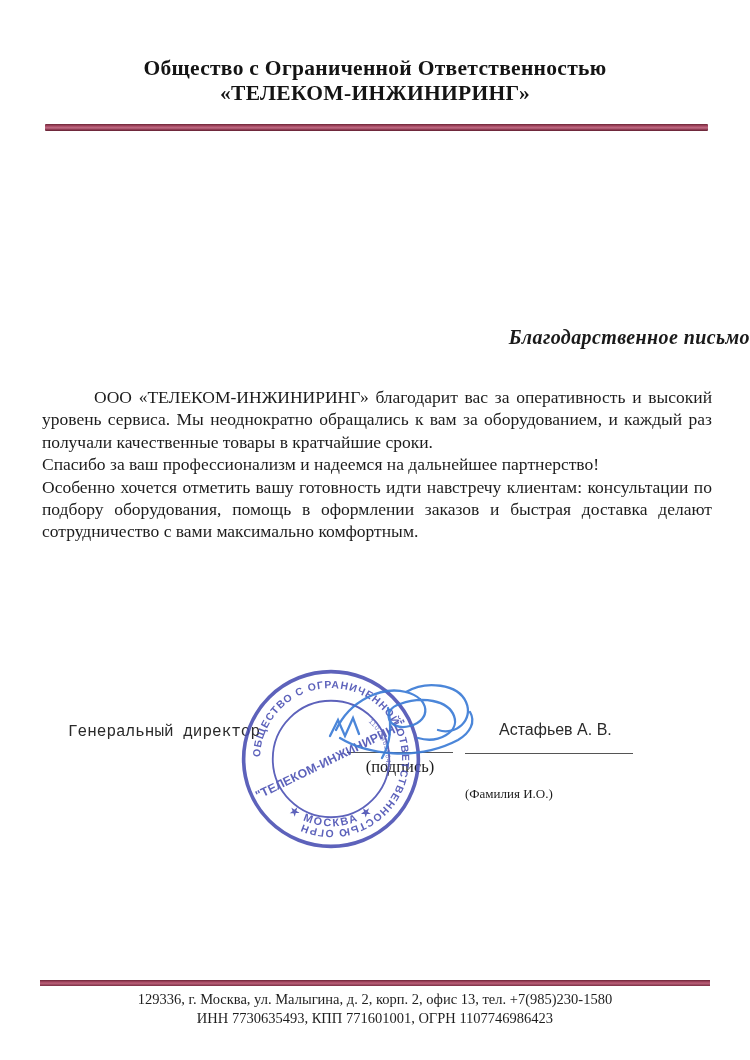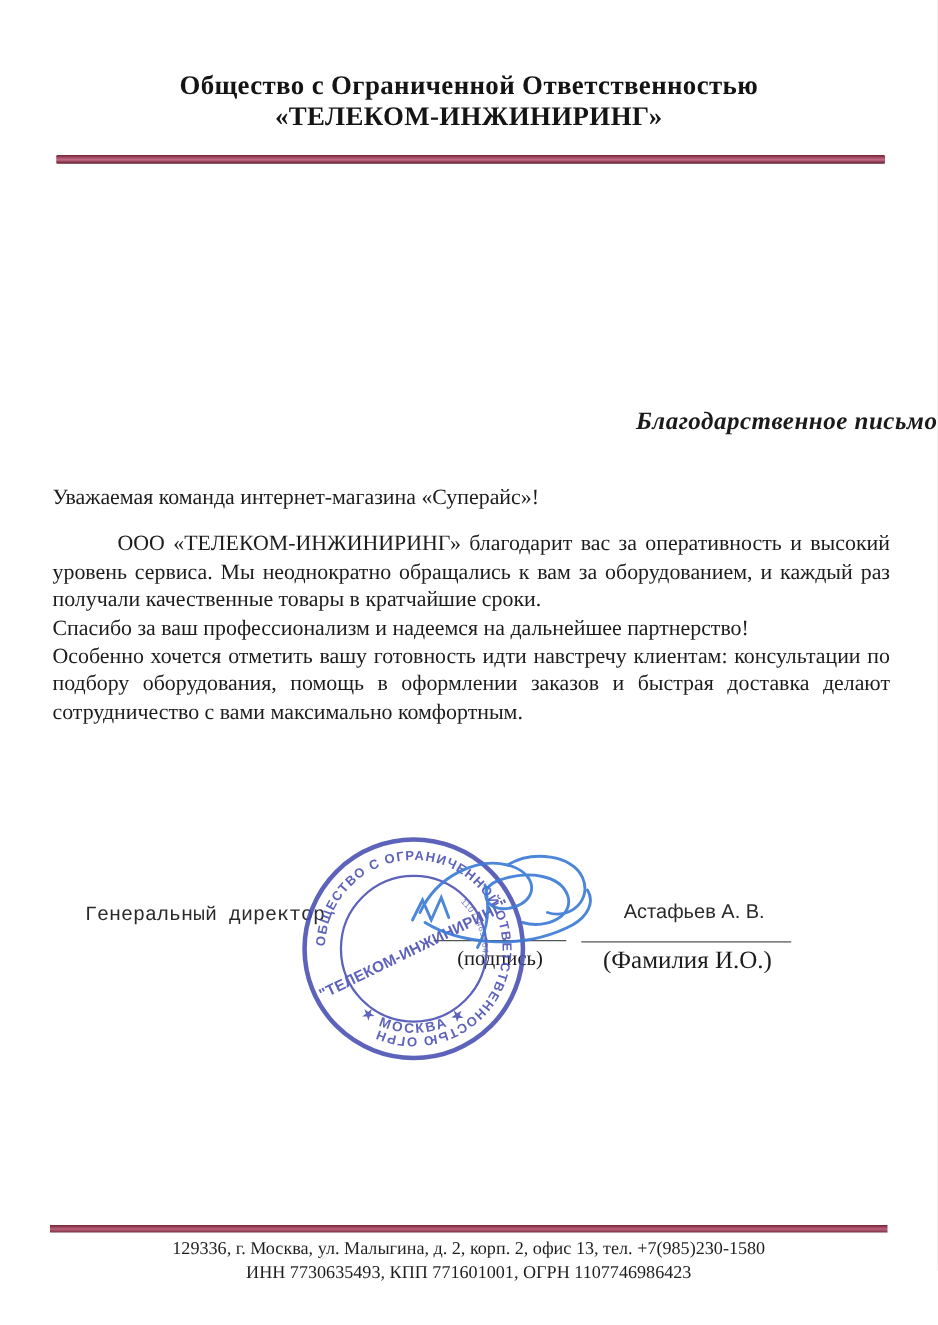--- a/index.html
+++ b/index.html
@@ -33,21 +33,21 @@
   .content{position:absolute;top:386px;left:42px;width:670px;font-size:17.5px;line-height:22.4px;}
   .content p{margin:0;text-align:justify;}
   .content .salutation{margin-bottom:15px;text-align:left;}
   .content .indent{text-indent:52px;}
   
   .sig-role{position:absolute;top:723px;left:68px;font-family:Liberation Mono, monospace;font-size:16px;color:#2a2a2a;}
   .sig-name{position:absolute;top:721px;left:499px;font-family:"Liberation Sans",sans-serif;font-size:16px;color:#2a2a2a;}
   .sig-line-1{position:absolute;top:752px;left:347px;width:106px;border-top:1.4px solid #555;}
   .sig-line-2{position:absolute;top:753px;left:465px;width:168px;border-top:1.4px solid #555;}
   .sig-cap-1{position:absolute;top:757px;left:347px;width:106px;text-align:center;font-size:16.5px;color:#1c1c1c;}
-  .sig-cap-2{position:absolute;top:757px;left:465px;width:170px;text-align:center;font-size:20px;color:#1c1c1c;}
+  .sig-cap-2{position:absolute;top:786px;left:465px;width:170px;text-align:left;font-size:13px;color:#1c1c1c;}
   
   .stamp{position:absolute;top:668px;left:240px;opacity:.88;}
   .stamp text{fill:#474db2;}
   .handsign{position:absolute;top:678px;left:328px;opacity:.92;}
   
   .rule-bottom{
     position:absolute;top:980px;left:40px;width:670px;height:6px;
     background:linear-gradient(180deg,#5f2030 0%,#9c germination?#,#fff 0) ; 
   }
   .rule-bottom{
@@ -63,21 +63,20 @@
   <div class="header">
     <div class="t1">Общество с Ограниченной Ответственностью</div>
     <div class="t2">«ТЕЛЕКОМ-ИНЖИНИРИНГ»</div>
   </div>
   <div class="rule-top"></div>
 
 
   <div class="letter-title">Благодарственное письмо</div>
 
   <div class="content">
-    <p class="salutation">Уважаемая команда интернет-магазина «Суперайс»!</p>
     <p class="indent">ООО «ТЕЛЕКОМ-ИНЖИНИРИНГ» благодарит вас за оперативность и высокий уровень сервиса. Мы неоднократно обращались к вам за оборудованием, и каждый раз получали качественные товары в кратчайшие сроки.</p>
     <p>Спасибо за ваш профессионализм и надеемся на дальнейшее партнерство!</p>
     <p>Особенно хочется отметить вашу готовность идти навстречу клиентам: консультации по подбору оборудования, помощь в оформлении заказов и быстрая доставка делают сотрудничество с вами максимально комфортным.</p>
   </div>
 
   <div class="sig-role">Генеральный директор</div>
   <div class="sig-name">Астафьев А. В.</div>
   <div class="sig-line-1"></div>
   <div class="sig-line-2"></div>
   <div class="sig-cap-1">(подпись)</div>

